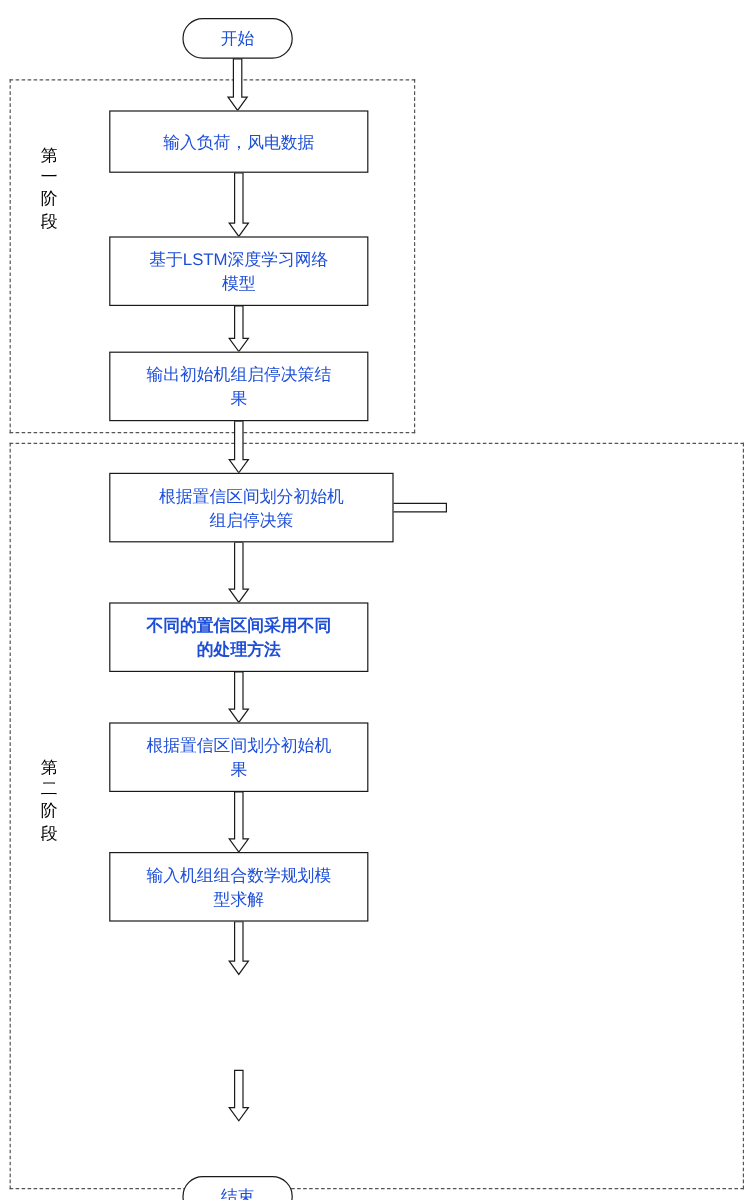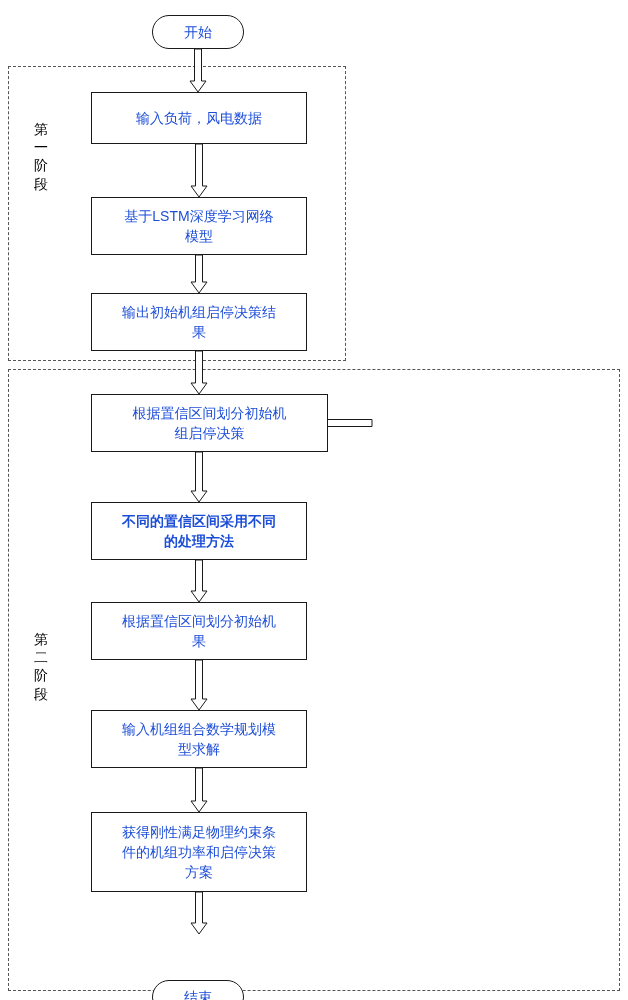--- a/index.html
+++ b/index.html
@@ -102,17 +102,14 @@
     <div class="node" style="left: 91px; top: 293px; width: 216px; height: 58px;">输出初始机组启停决策结
 果</div>
     <div class="node" style="left: 91px; top: 394px; width: 237px; height: 58px;">根据置信区间划分初始机
 组启停决策</div>
     <div class="node" style="left: 91px; top: 502px; width: 216px; height: 58px; font-weight: bold;">不同的置信区间采用不同
 的处理方法</div>
     <div class="node" style="left: 91px; top: 602px; width: 216px; height: 58px;">根据置信区间划分初始机
 果</div>
     <div class="node" style="left: 91px; top: 710px; width: 216px; height: 58px;">输入机组组合数学规划模
 型求解</div>
-    <div class="node" style="left: 91px; top: 812px; width: 216px; height: 80px;">获得刚性满足物理约束条
-件的机组功率和启停决策
-方案</div>
     <div class="node terminator" style="left: 152px; top: 980px; width: 92px; height: 34px;">结束</div>
   </div>
 
 </body></html>

